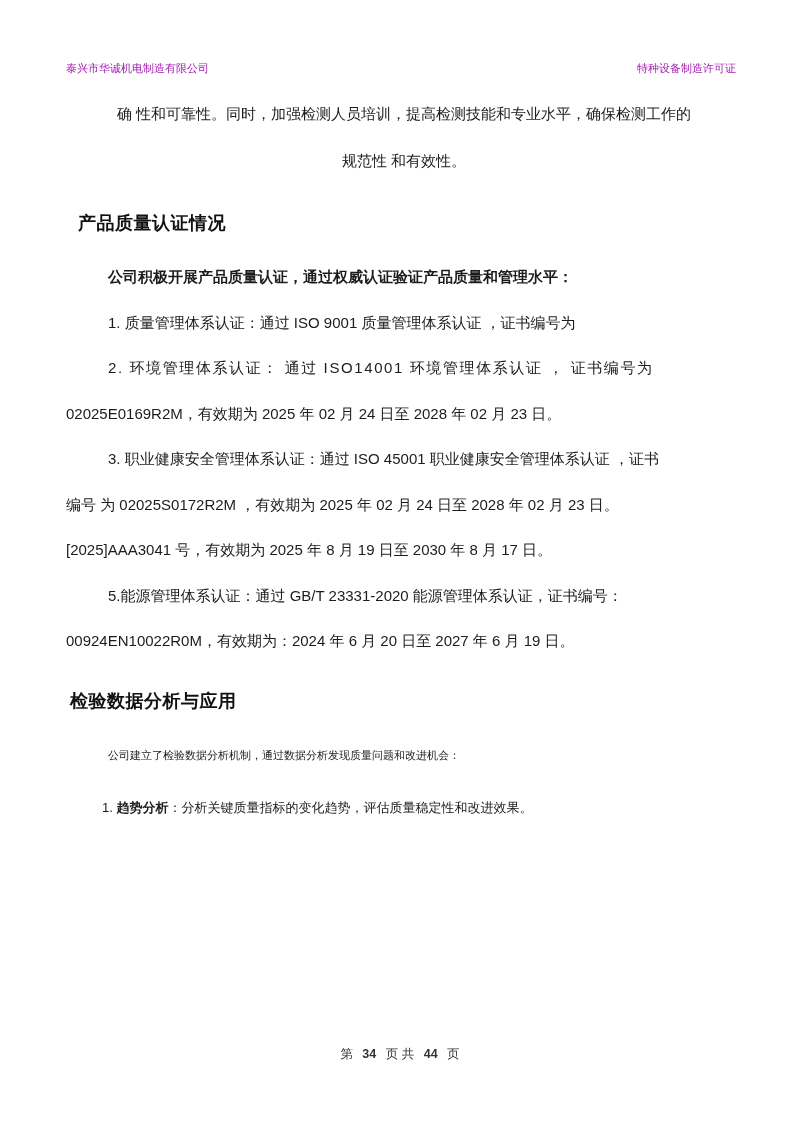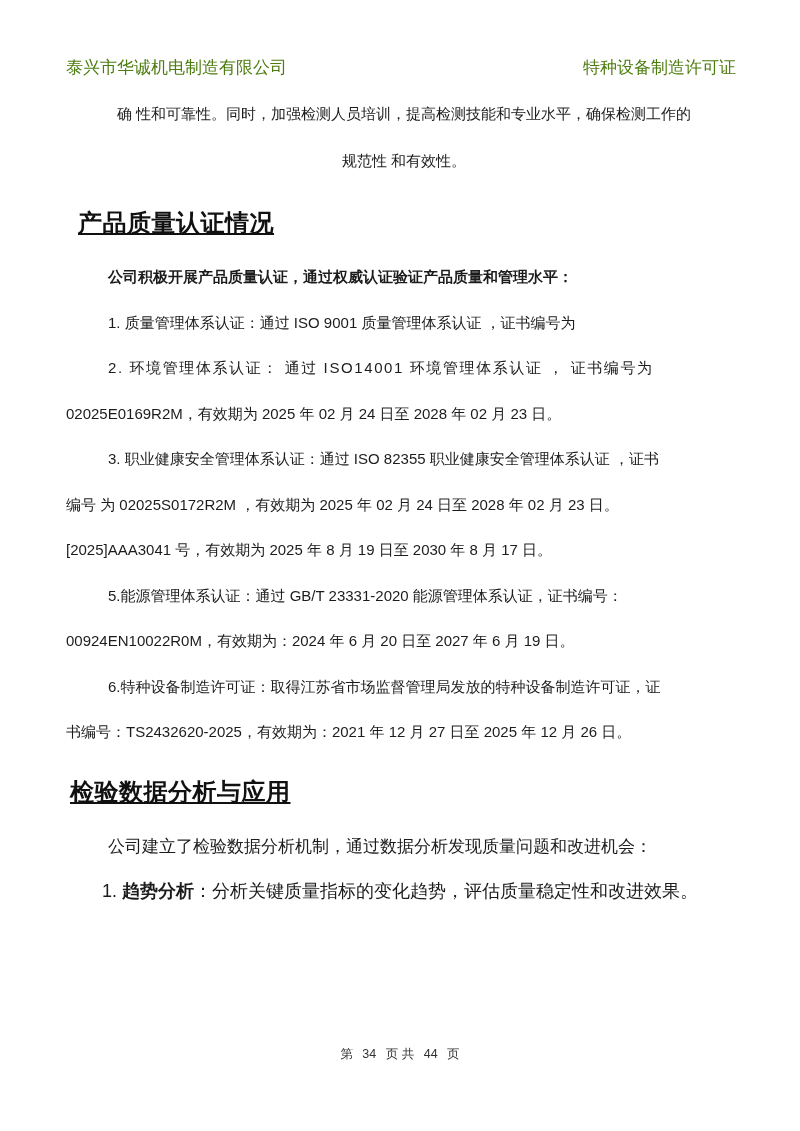--- a/index.html
+++ b/index.html
@@ -8,53 +8,53 @@
     width:800px;height:1131px;
     background:#ffffff;
     font-family:"Liberation Sans","DejaVu Sans",sans-serif;
     color:#1c1c1c;
     box-sizing:border-box;
     padding:60px 64px 0 66px;
     overflow:hidden;
   }
   .header{
     display:flex;justify-content:space-between;align-items:flex-start;
-    font-size:17px;line-height:16px;color:#4d7c0f;
+    font-size:11px;line-height:16px;color:#a21caf;
   }
   .intro{
     margin-top:14px;
     font-size:15px;line-height:47px;text-align:center;
   }
   .intro .line{padding-left:6px;}
   h1.section{
-    font-size:24px;font-weight:bold;color:#111111;
-    margin:26px 0 0 12px;line-height:26px;letter-spacing:0.5px;text-decoration:underline;
+    font-size:18px;font-weight:bold;color:#111111;
+    margin:26px 0 0 12px;line-height:26px;letter-spacing:0.5px;
   }
   h1.section.second{margin-left:4px;margin-top:24px;}
   .certs{
     margin-top:18px;
     font-size:15px;line-height:45.5px;
   }
   .certs .lead{padding-left:42px;font-weight:bold;}
   .cert-item .l1{padding-left:42px;}
   .cert-item .l2{padding-left:0;}
   .cert-item .spread{letter-spacing:1.6px;}
   .analysis-lead{
-    margin-top:18px;font-size:17px;line-height:47px;padding-left:42px;
+    margin-top:18px;font-size:11px;line-height:47px;padding-left:42px;
   }
   .analysis-item{
-    margin-top:6px;font-size:18px;line-height:30px;padding-left:36px;
+    margin-top:14px;font-size:13px;line-height:30px;padding-left:36px;
   }
   .analysis-item b{font-weight:bold;}
   .footer{
     position:absolute;left:0;top:1046px;width:100%;
     text-align:center;font-size:12.5px;color:#333333;
   }
   .footer span{margin:0 3px;}
-  .footer .num{font-weight:400;}
+  .footer .num{font-weight:700;}
 </style>
 </head>
 <body>
 
 <div class="page">
 
   <div class="header">
     <span>泰兴市华诚机电制造有限公司</span>
     <span>特种设备制造许可证</span>
   </div>
@@ -72,37 +72,33 @@
     <div class="cert-item">
       <div class="l1">1. 质量管理体系认证：通过 ISO 9001 质量管理体系认证 ，证书编号为</div>
     </div>
 
     <div class="cert-item">
       <div class="l1 spread">2. 环境管理体系认证： 通过 ISO14001 环境管理体系认证 ， 证书编号为</div>
       <div class="l2">02025E0169R2M，有效期为 2025 年 02 月 24 日至 2028 年 02 月 23 日。</div>
     </div>
 
     <div class="cert-item">
-      <div class="l1">3. 职业健康安全管理体系认证：通过 ISO 82355 职业健康安全管理体系认证 ，证书</div>
+      <div class="l1">3. 职业健康安全管理体系认证：通过 ISO 45001 职业健康安全管理体系认证 ，证书</div>
       <div class="l2">编号 为 02025S0172R2M ，有效期为 2025 年 02 月 24 日至 2028 年 02 月 23 日。</div>
     </div>
 
     <div class="cert-item">
       <div class="l2">[2025]AAA3041 号，有效期为 2025 年 8 月 19 日至 2030 年 8 月 17 日。</div>
     </div>
 
     <div class="cert-item">
       <div class="l1">5.能源管理体系认证：通过 GB/T 23331-2020 能源管理体系认证，证书编号：</div>
       <div class="l2">00924EN10022R0M，有效期为：2024 年 6 月 20 日至 2027 年 6 月 19 日。</div>
     </div>
 
-    <div class="cert-item">
-      <div class="l1">6.特种设备制造许可证：取得江苏省市场监督管理局发放的特种设备制造许可证，证</div>
-      <div class="l2">书编号：TS2432620-2025，有效期为：2021 年 12 月 27 日至 2025 年 12 月 26 日。</div>
-    </div>
   </div>
 
   <h1 class="section second">检验数据分析与应用</h1>
 
   <div class="analysis-lead">公司建立了检验数据分析机制，通过数据分析发现质量问题和改进机会：</div>
 
   <div class="analysis-item">
     <span>1.</span>
     <b>趋势分析</b><span>：分析关键质量指标的变化趋势，评估质量稳定性和改进效果。</span>
   </div>

